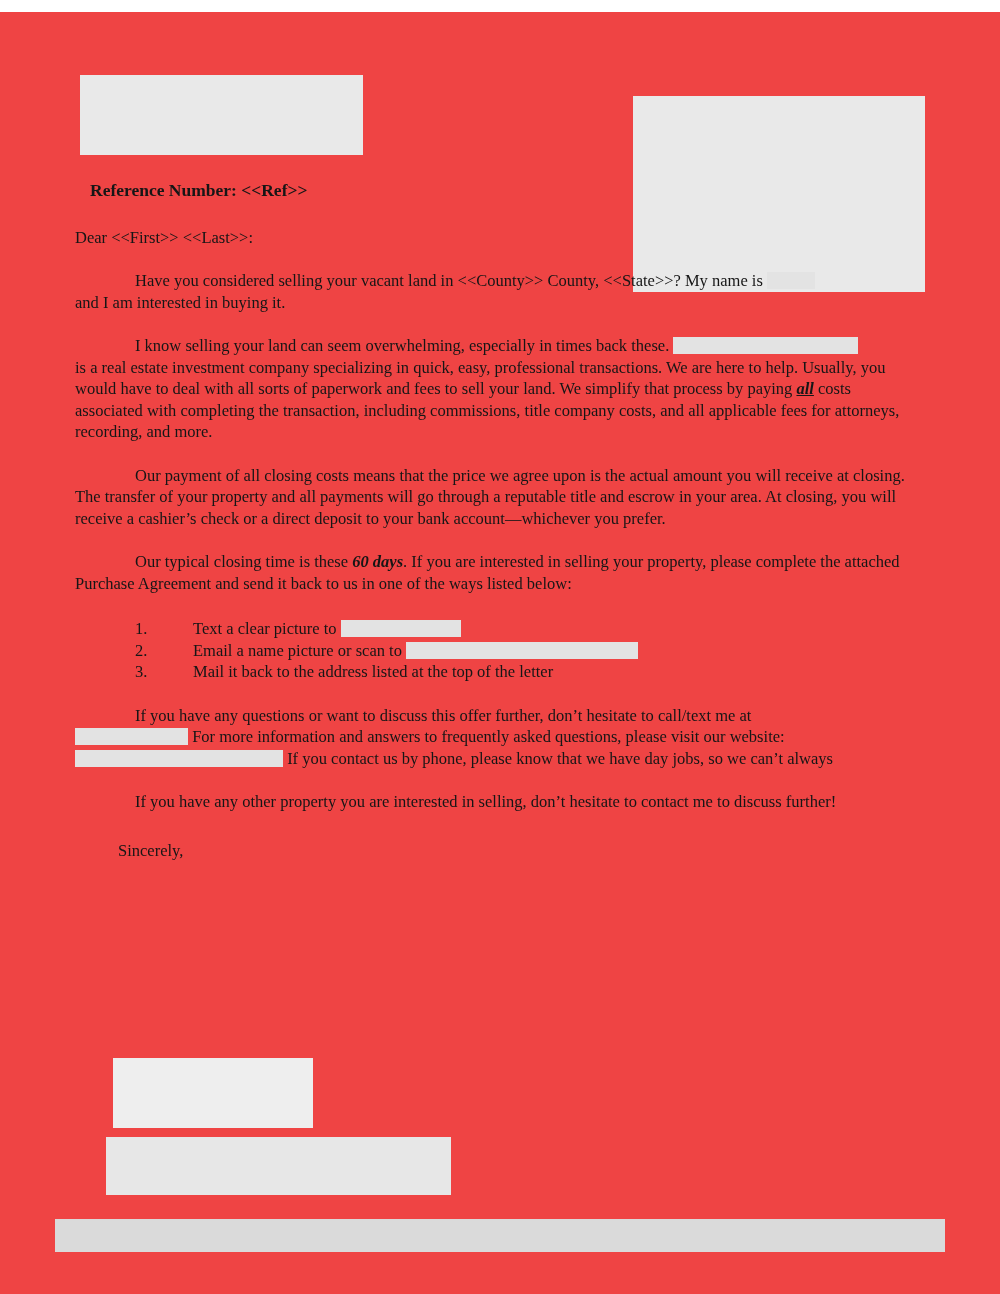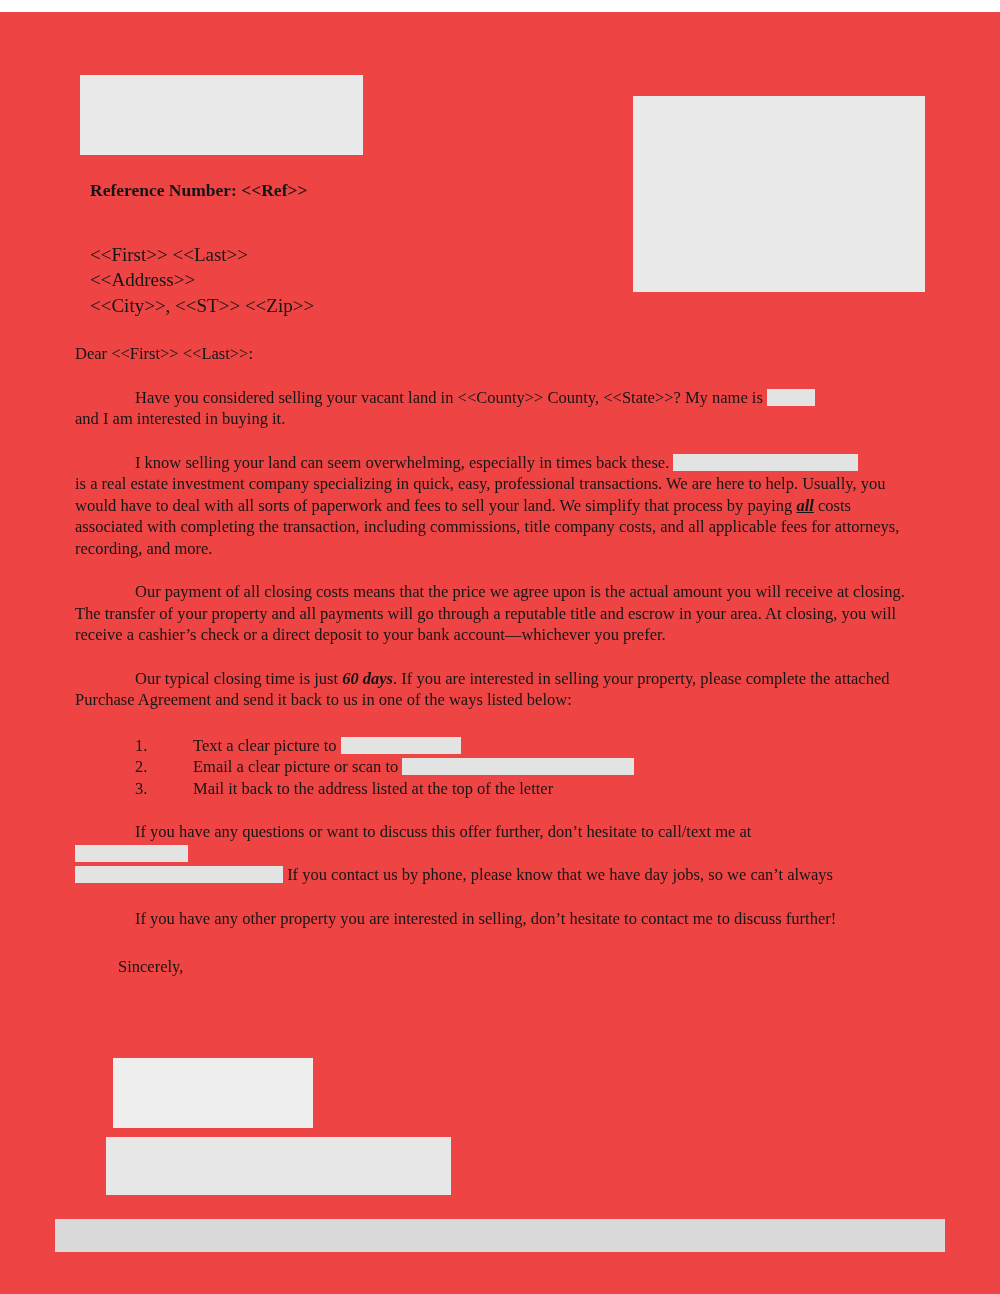--- a/index.html
+++ b/index.html
@@ -72,61 +72,56 @@
 
 <div class="page">
 
   <div class="block-box logo-box"></div>
   <div class="block-box photo-box"></div>
 
   <div class="content">
 
     <div class="ref-line">Reference Number: &lt;&lt;Ref&gt;&gt;</div>
 
-    <div class="recipient">
-      <div>&lt;&lt;First&gt;&gt; &lt;&lt;Last&gt;&gt;</div>
-      <div>&lt;&lt;Address&gt;&gt;</div>
-      <div>&lt;&lt;City&gt;&gt;, &lt;&lt;ST&gt;&gt; &lt;&lt;Zip&gt;&gt;</div>
-    </div>
 
     <p class="salutation">Dear &lt;&lt;First&gt;&gt; &lt;&lt;Last&gt;&gt;:</p>
 
     <p class="body-para">
       <span>Have you considered selling your vacant land in &lt;&lt;County&gt;&gt; County, &lt;&lt;State&gt;&gt;? My name is</span>
       <span class="inline-redaction red-name"></span><br>
       <span>and I am interested in buying it.</span>
     </p>
 
     <p class="body-para">
       <span>I know selling your land can seem overwhelming, especially in times back these.</span>
       <span class="inline-redaction red-company"></span><br>
       <span>is a real estate investment company specializing in quick, easy, professional transactions. We are here to help. Usually, you would have to deal with all sorts of paperwork and fees to sell your land. We simplify that process by paying </span><span class="emph-all">all</span><span> costs associated with completing the transaction, including commissions, title company costs, and all applicable fees for attorneys, recording, and more.</span>
     </p>
 
     <p class="body-para">Our payment of all closing costs means that the price we agree upon is the actual amount you will receive at closing. The transfer of your property and all payments will go through a reputable title and escrow in your area. At closing, you will receive a cashier’s check or a direct deposit to your bank account—whichever you prefer.</p>
 
     <p class="body-para">
-      <span>Our typical closing time is just </span><span class="emph-days">60 days</span><span>. If you are interested in selling your property, please complete the attached Purchase Agreement and send it back to us in one of the ways listed below:</span>
+      <span>Our typical closing time is these </span><span class="emph-days">60 days</span><span>. If you are interested in selling your property, please complete the attached Purchase Agreement and send it back to us in one of the ways listed below:</span>
     </p>
 
     <div class="list">
       <div class="list-item">
         <span class="list-num">1.</span><span>Text a clear picture to </span><span class="inline-redaction red-phone-sm"></span>
       </div>
       <div class="list-item">
-        <span class="list-num">2.</span><span>Email a clear picture or scan to </span><span class="inline-redaction red-email"></span>
+        <span class="list-num">2.</span><span>Email a name picture or scan to </span><span class="inline-redaction red-email"></span>
       </div>
       <div class="list-item">
         <span class="list-num">3.</span><span>Mail it back to the address listed at the top of the letter</span>
       </div>
     </div>
 
     <p class="body-para">
       <span>If you have any questions or want to discuss this offer further, don’t hesitate to call/text me at</span><br>
-      <span class="inline-redaction red-phone"></span><br>
+      <span class="inline-redaction red-phone"></span><span> For more information and answers to frequently asked questions, please visit our website:</span><br>
       <span class="inline-redaction red-website"></span><span> If you contact us by phone, please know that we have day jobs, so we can’t always</span><br>
     </p>
 
     <p class="body-para">If you have any other property you are interested in selling, don’t hesitate to contact me to discuss further!</p>
 
     <p class="closing">Sincerely,</p>
 
   </div>
 
   <div class="block-box signature-box"></div>

